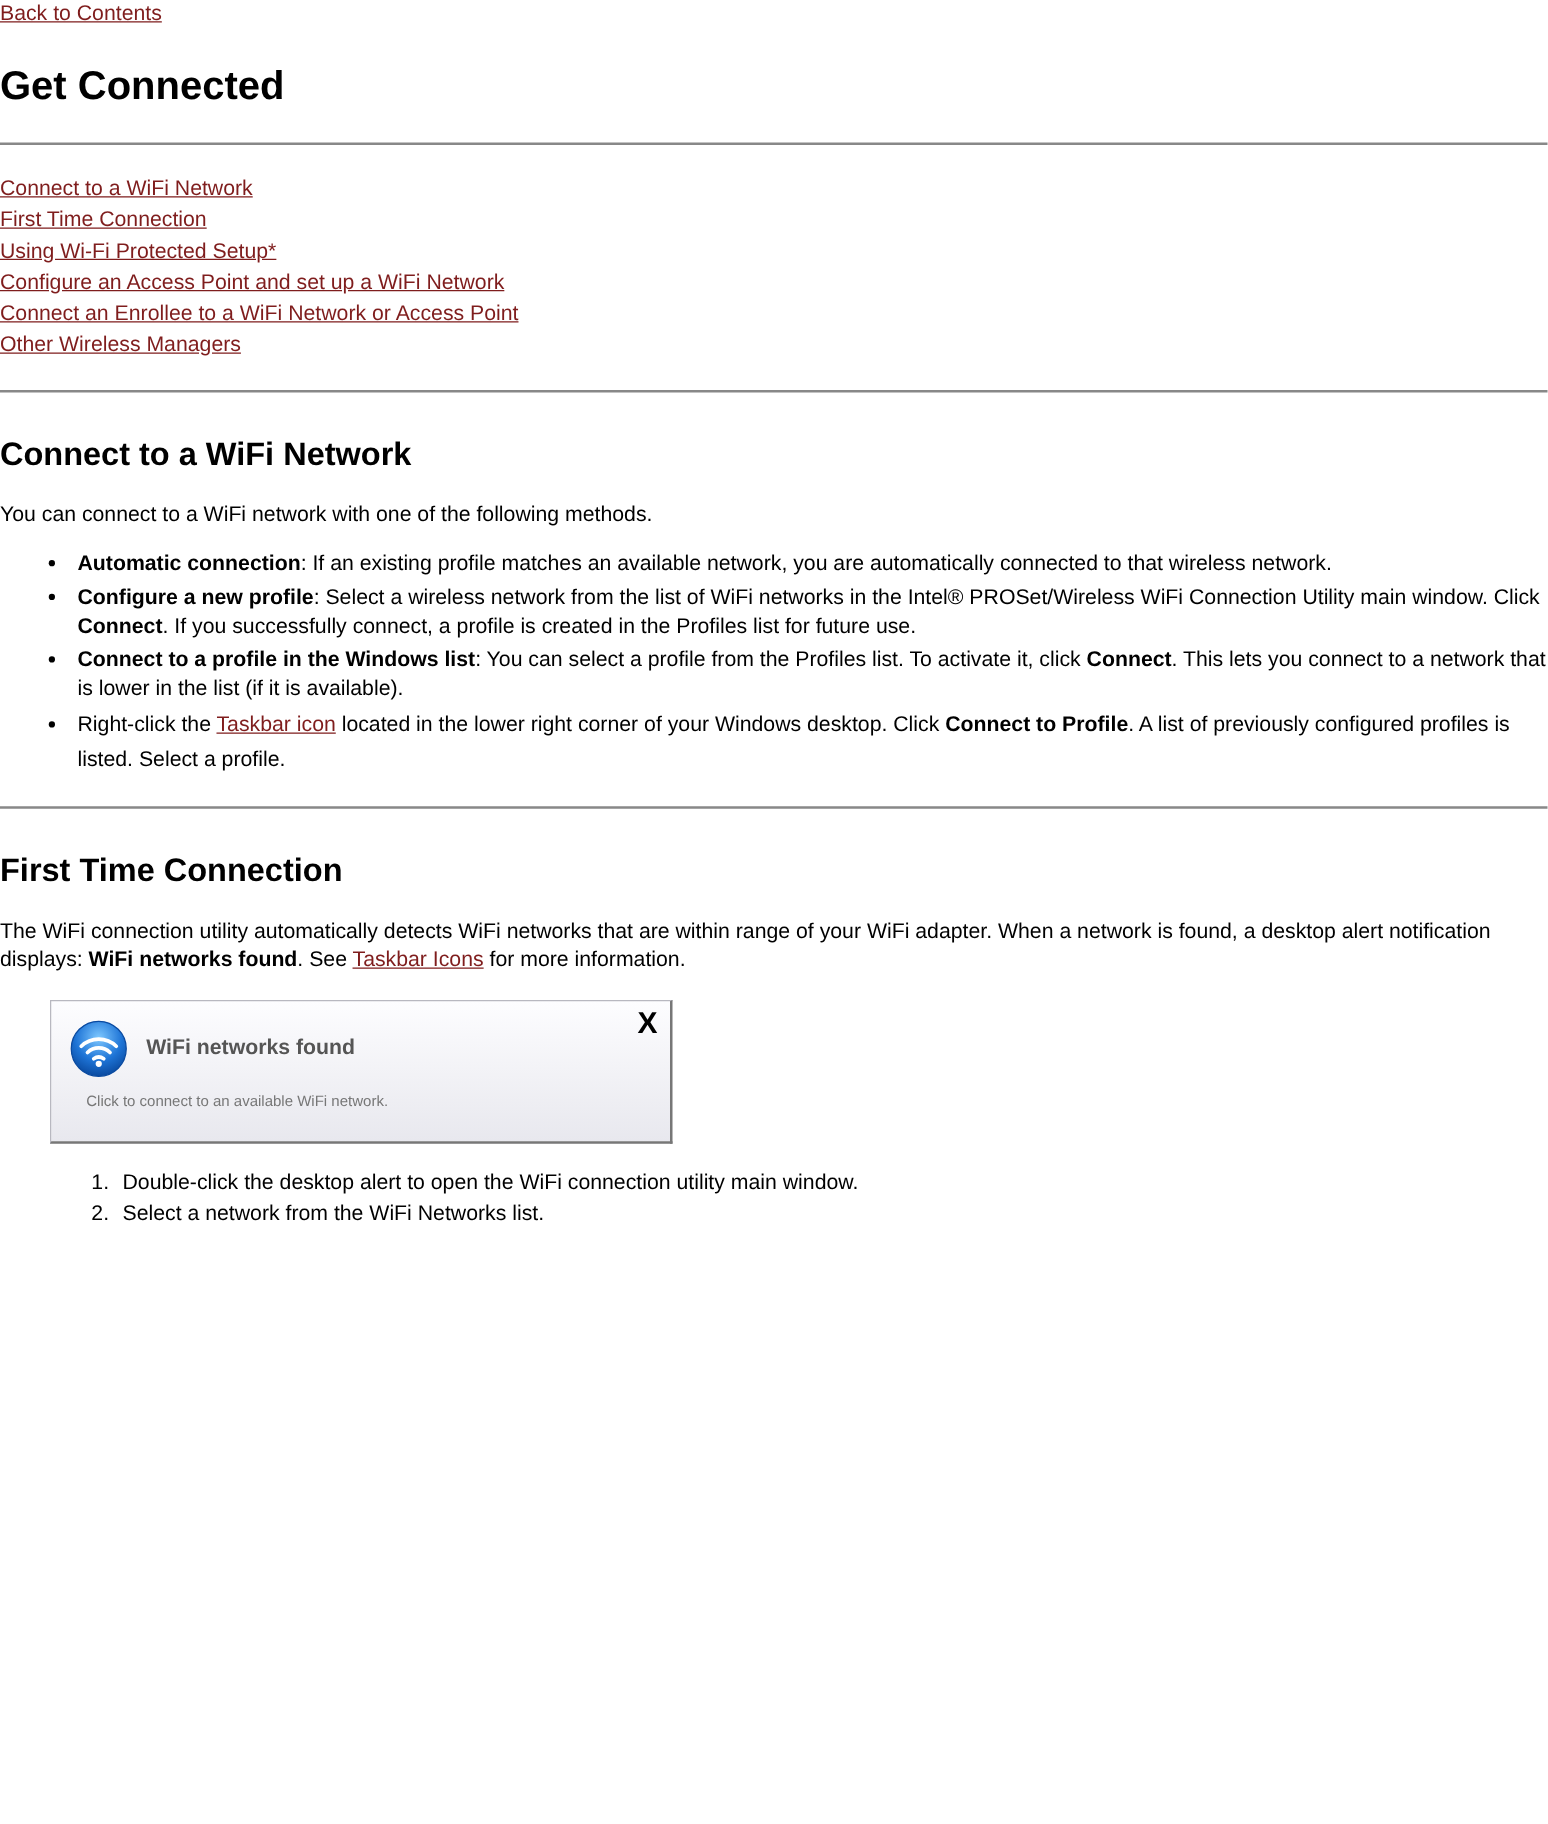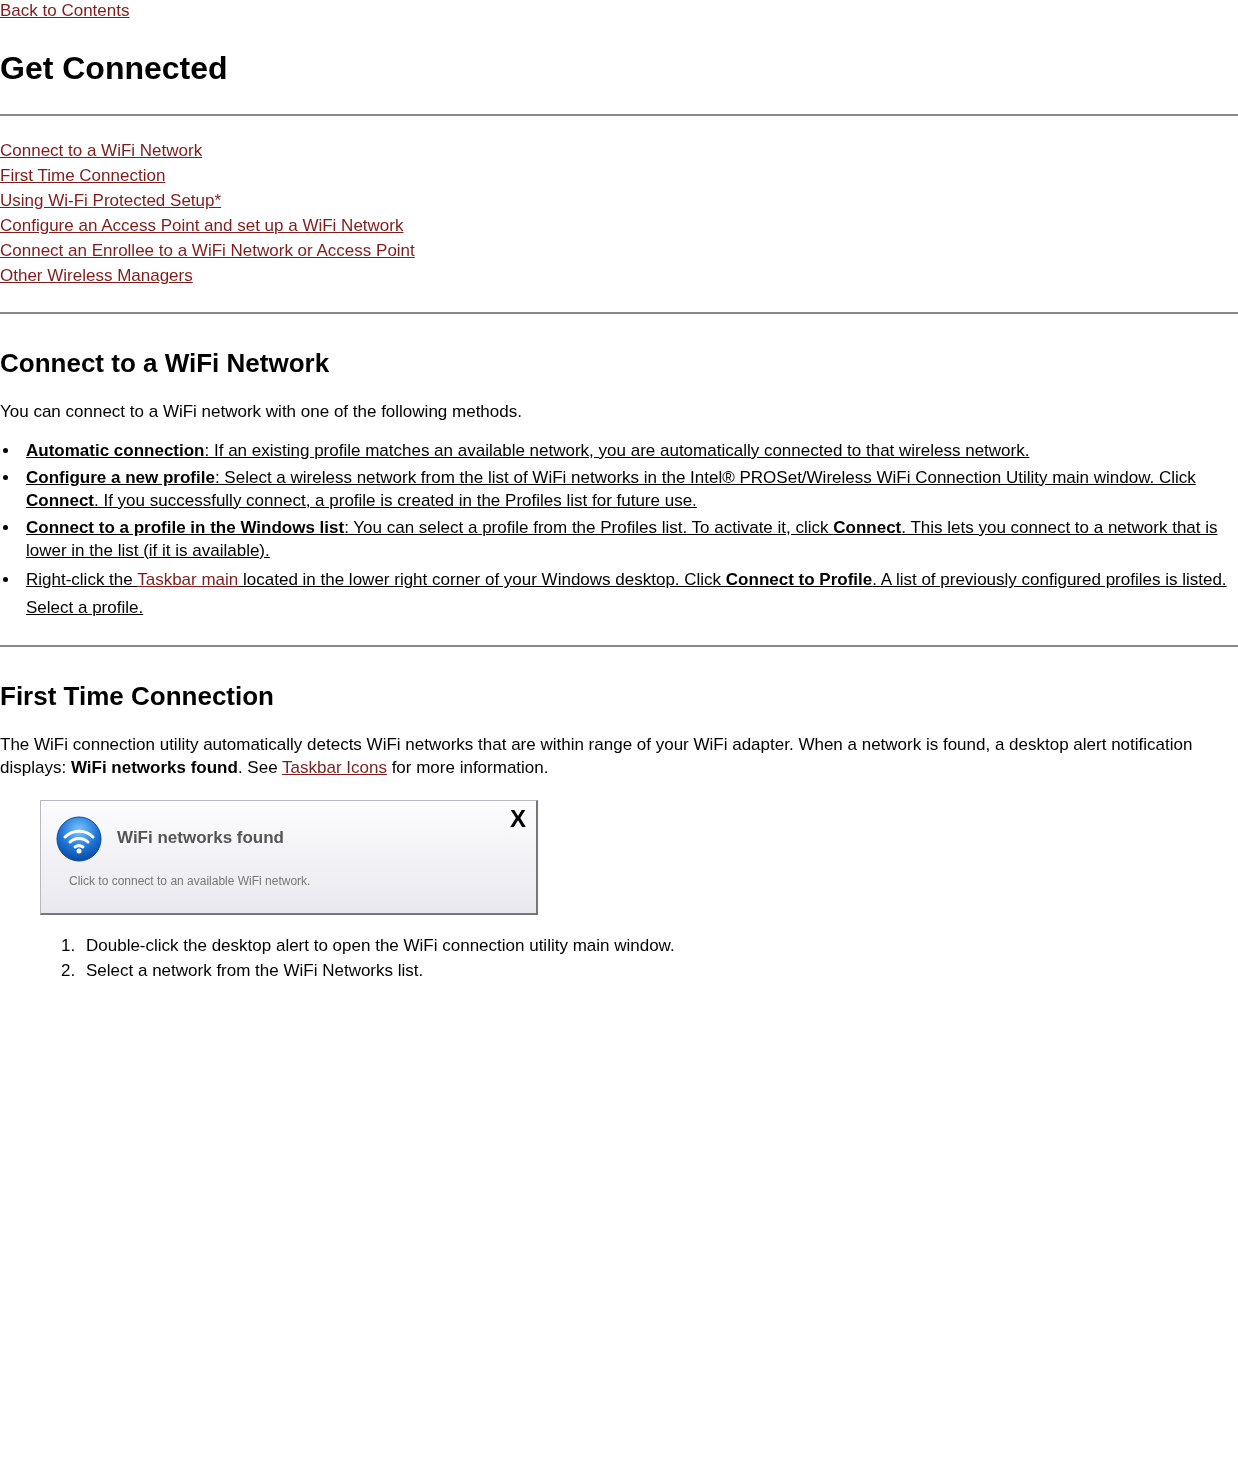--- a/index.html
+++ b/index.html
@@ -32,31 +32,30 @@
   }
   p { margin: 14px 0; }
   .toc-links a {
     display: inline;
   }
   .toc-line {
     margin: 2px 0;
   }
   ul.disc {
     list-style-type: disc;
-    padding-left: 20px;
+    padding-left: 56px;
     margin: 16px 0;
-    text-decoration: underline;
   }
   ul.disc li {
     margin: 4px 0;
     padding-left: 6px;
   }
   ol.steps {
     padding-left: 76px;
-    margin: 16px 4px;
+    margin: 16px 16px;
   }
   ol.steps li {
     margin: 2px 0;
     padding-left: 6px;
   }
   b { font-weight: bold; }
 
   .notification-box {
     margin: 20px 0 20px 40px;
     width: 498px;
@@ -129,21 +128,21 @@
   <li>
     <b>Automatic connection</b><span>: If an existing profile matches an available network, you are automatically connected to that wireless network.</span>
   </li>
   <li>
     <b>Configure a new profile</b><span>: Select a wireless network from the list of WiFi networks in the Intel® PROSet/Wireless WiFi Connection Utility main window. Click </span><b>Connect</b><span>. If you successfully connect, a profile is created in the Profiles list for future use.</span>
   </li>
   <li>
     <b>Connect to a profile in the Windows list</b><span>: You can select a profile from the Profiles list. To activate it, click </span><b>Connect</b><span>. This lets you connect to a network that is lower in the list (if it is available).</span>
   </li>
   <li style="line-height:1.6;">
-    <span>Right-click the </span><a href="#">Taskbar main</a><span> located in the lower right corner of your Windows desktop. Click </span><b>Connect to Profile</b><span>. A list of previously configured profiles is listed. Select a profile.</span>
+    <span>Right-click the </span><a href="#">Taskbar icon</a><span> located in the lower right corner of your Windows desktop. Click </span><b>Connect to Profile</b><span>. A list of previously configured profiles is listed. Select a profile.</span>
   </li>
 </ul>
 
 <hr>
 
 <h2>First Time Connection</h2>
 
 <p>
   <span>The WiFi connection utility automatically detects WiFi networks that are within range of your WiFi adapter. When a network is found, a desktop alert notification displays: </span><b>WiFi networks found</b><span>. See </span><a href="#">Taskbar Icons</a><span> for more information.</span>
 </p>

